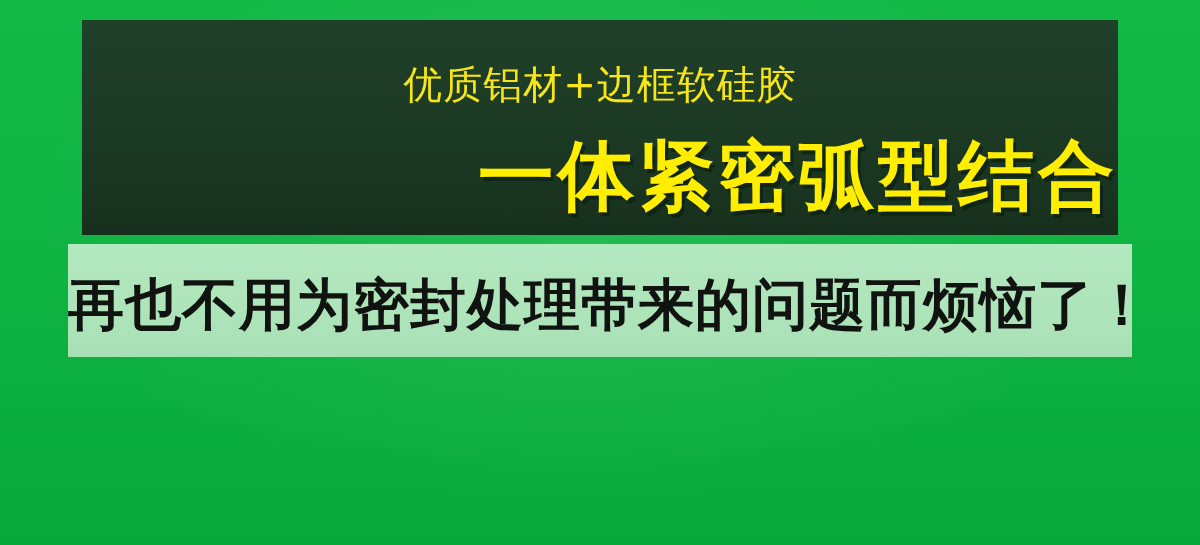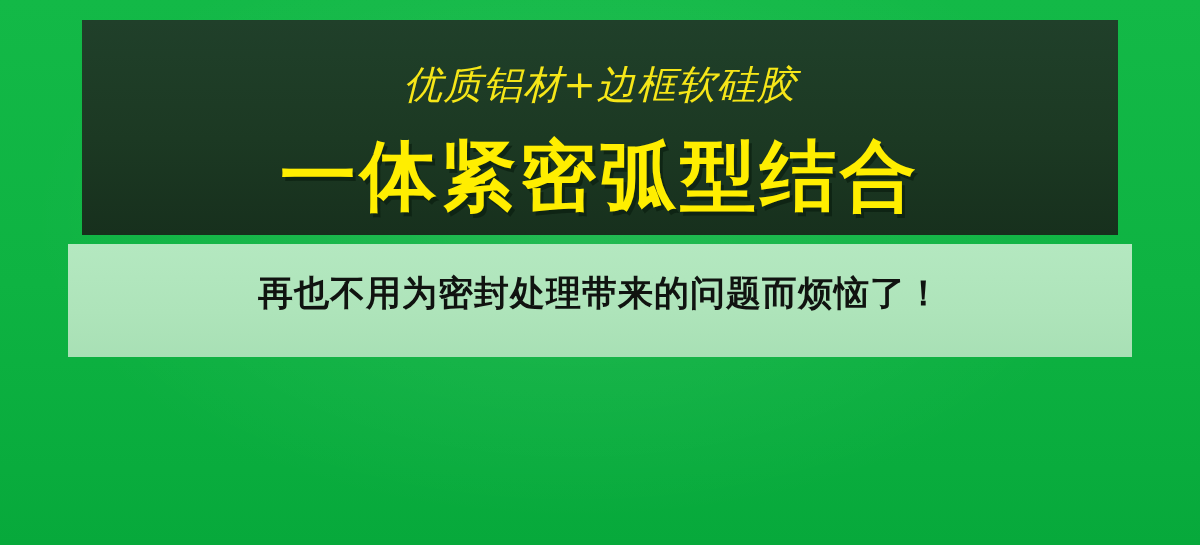--- a/index.html
+++ b/index.html
@@ -42,29 +42,28 @@
     left: 0;
     top: 45px;
     width: 1036px;
     text-align: center;
     color: #f6e618;
     font-size: 39px;
     font-weight: 400;
     letter-spacing: 1px;
     line-height: 1;
     white-space: nowrap;
-    font-style: italic;
   }
 
   #headline {
     position: absolute;
     left: 0;
     top: 118px;
     width: 1036px;
-    text-align: center;
+    text-align: right;
     color: #ffee00;
     font-size: 76px;
     font-weight: 700;
     letter-spacing: 4px;
     line-height: 1;
     white-space: nowrap;
     text-shadow: 3px 4px 0 rgba(8,26,13,0.60);
   }
 
   
@@ -77,21 +76,21 @@
     background: linear-gradient(180deg, #b4e8c0 0%, #aee4ba 60%, #a8e0b5 100%);
   }
 
   #subline {
     position: absolute;
     left: 0;
     top: 30px;
     width: 1064px;
     text-align: center;
     color: #101310;
-    font-size: 35px;
+    font-size: 56px;
     font-weight: 700;
     letter-spacing: 1px;
     line-height: 1.1;
     white-space: nowrap;
   }
 
   
   #product-title {
     position: absolute;
     left: 0;

